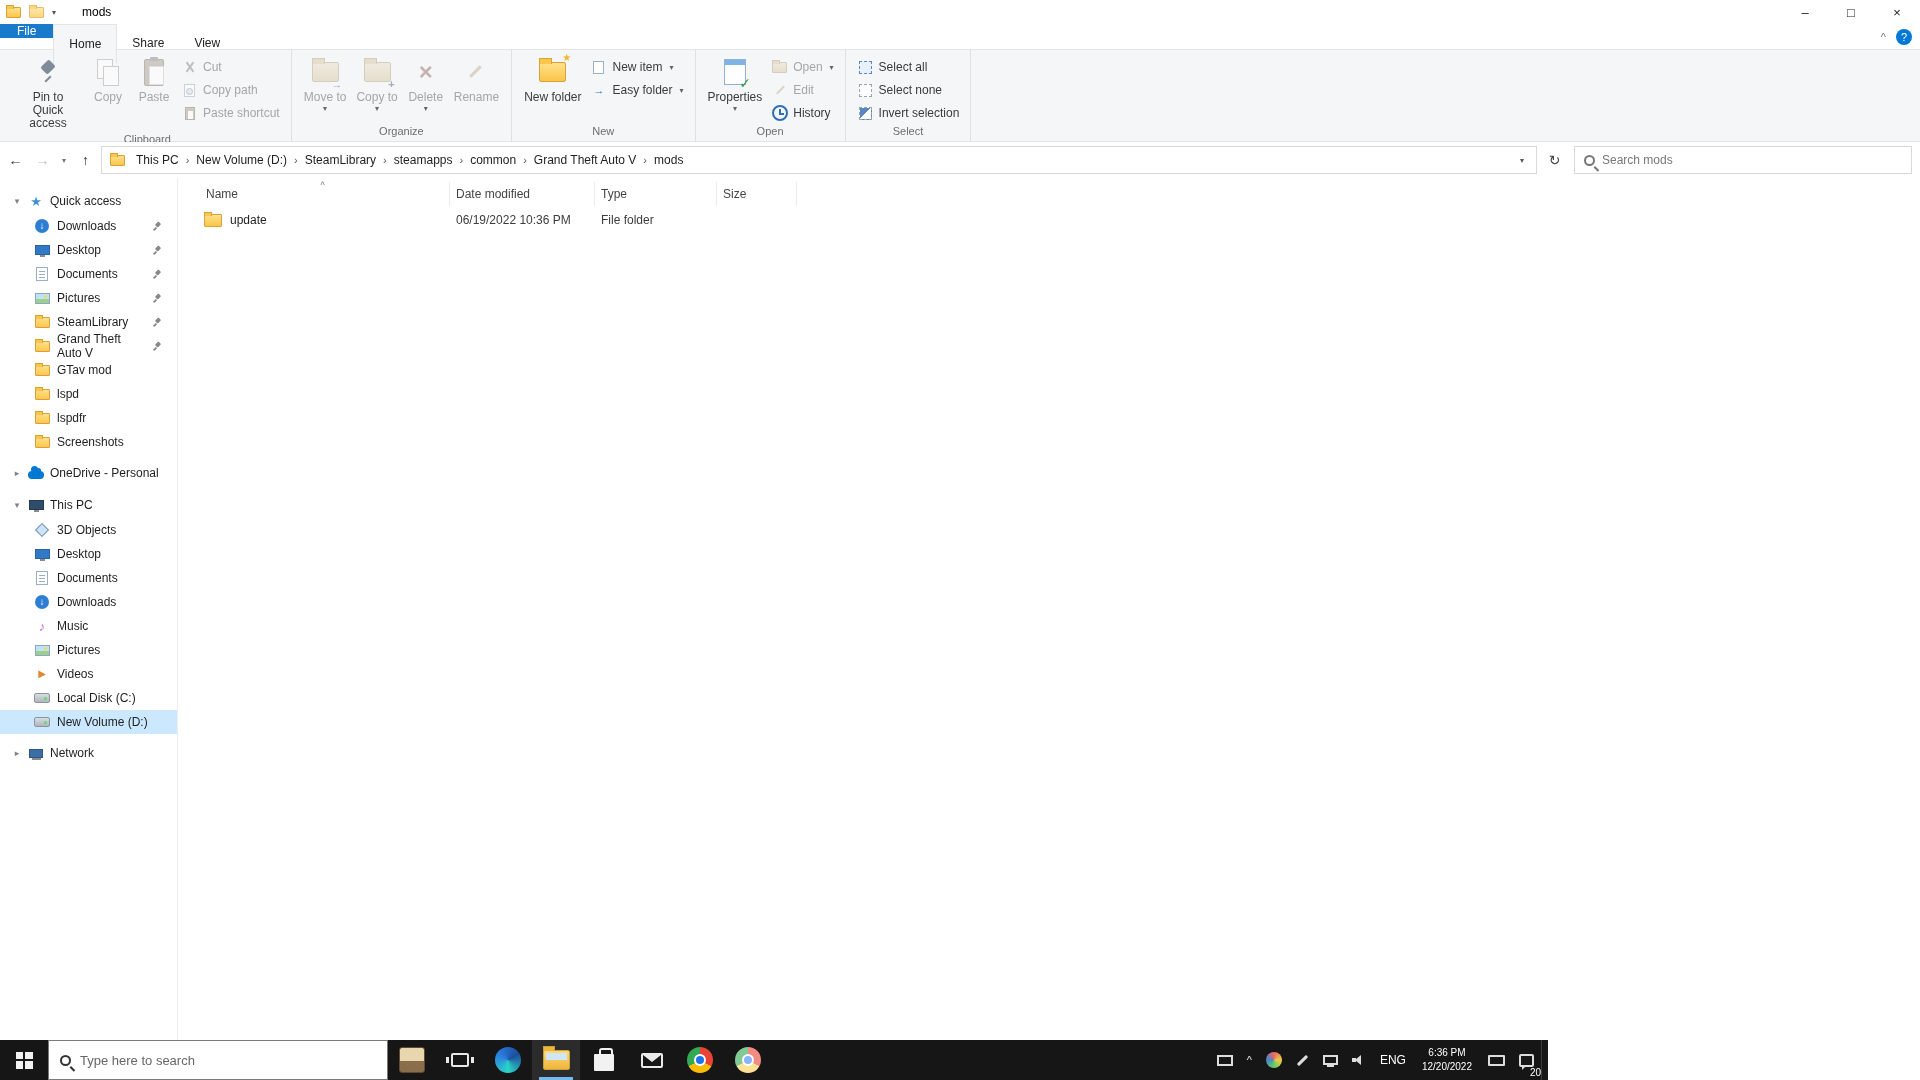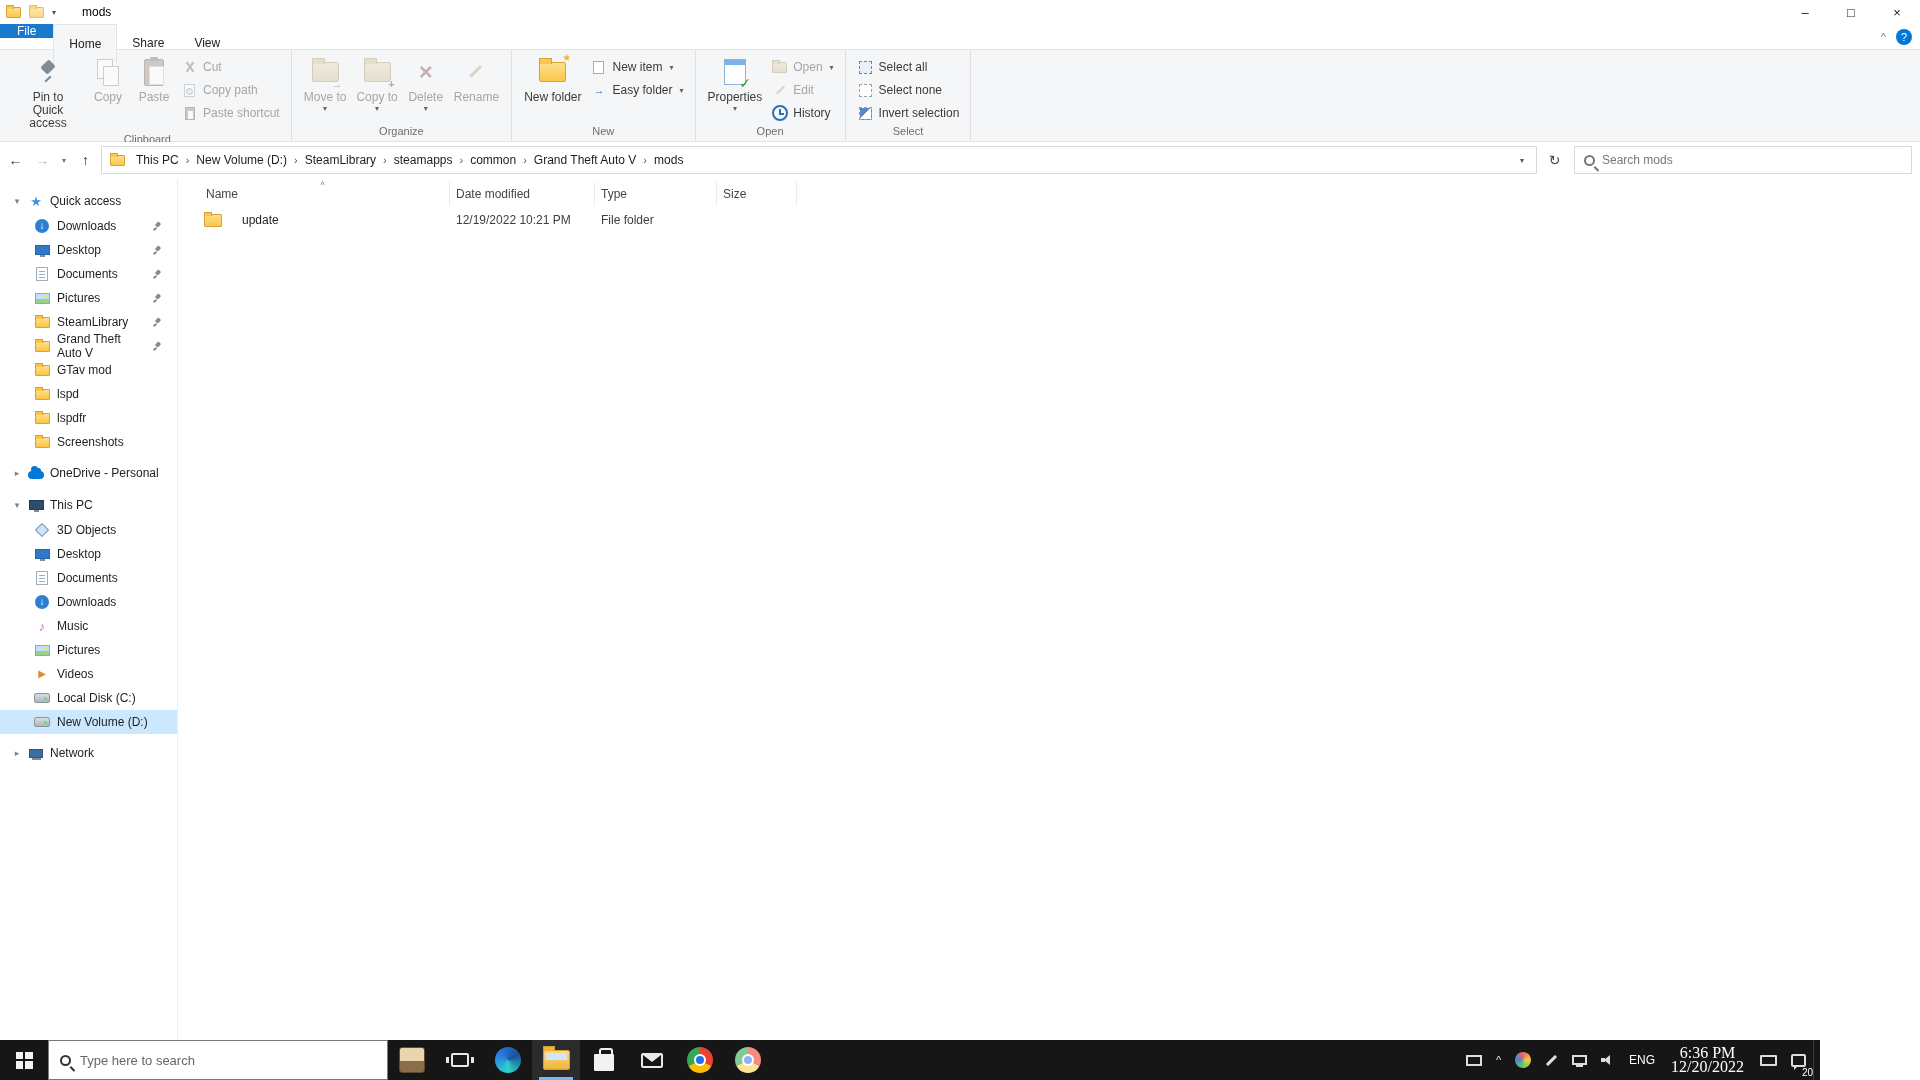--- a/index.html
+++ b/index.html
@@ -140,36 +140,36 @@
   
   .content{flex:1;display:flex;flex-direction:column;padding-top:4px;}
   .list-header{display:flex;height:24px;align-items:center;color:#444;margin-left:22px;}
   .hcell{position:relative;height:100%;display:flex;align-items:center;padding-left:6px;border-right:1px solid #ececec;}
   .hcell .sort{position:absolute;top:-1px;left:50%;margin-left:-4px;font-size:9px;color:#777;line-height:8px;}
   .col-name{width:250px;}
   .col-date{width:145px;}
   .col-type{width:122px;}
   .col-size{width:80px;}
   .file-row{display:flex;align-items:center;height:28px;margin-left:22px;}
-  .fr-name{width:250px;display:flex;align-items:flex-end;gap:20px;padding-left:4px;}
+  .fr-name{width:250px;display:flex;align-items:flex-end;gap:8px;padding-left:4px;}
   .fr-date,.fr-type{padding-left:6px;color:#3c3c3c;}
   .fr-date{width:145px;}
   .fr-type{width:122px;}
   .fr-size{width:80px;padding-left:6px;text-align:right;color:#3c3c3c;}
 
   
   .statusbar{height:24px;border-top:1px solid #ececec;display:flex;align-items:center;padding:0 10px;color:#333;position:relative;}
   .view-toggles{position:absolute;right:8px;display:flex;gap:3px;}
   .vt{width:22px;height:19px;display:flex;align-items:center;justify-content:center;border:1px solid transparent;}
   .vt.active{background:#e8f2fb;border-color:#bcd9f2;}
   .ic-details{width:13px;height:11px;background:repeating-linear-gradient(#8a8a8a 0 2px,transparent 2px 4px);}
   .ic-thumbs{width:13px;height:11px;border:1px solid #8a8a8a;background:#fff;}
 
   
-  .taskbar{position:absolute;bottom:0;left:0;width:1820px;height:40px;background:var(--taskbar_bg,#161616);display:flex;align-items:stretch;color:#fff;}
+  .taskbar{position:absolute;bottom:0;left:0;width:1548px;height:40px;background:var(--taskbar_bg,#161616);display:flex;align-items:stretch;color:#fff;}
   .tb-btn{width:48px;display:flex;align-items:center;justify-content:center;position:relative;}
   .tb-btn.tb-active{background:rgba(255,255,255,.09);}
   .tb-btn.tb-active::after{content:"";position:absolute;bottom:0;left:7px;right:7px;height:3px;background:var(--taskbar_active_underline,#76b9ed);}
   .tb-search{width:340px;background:#fff;display:flex;align-items:center;gap:9px;padding:0 11px;border:1px solid #7a7a7a;}
   .tb-search input{border:none;outline:none;flex:1;font-size:13px;color:#333;font-family:inherit;}
   .tb-search input::placeholder{color:#666;}
   .ic-win{width:17px;height:17px;display:grid;grid-template-columns:1fr 1fr;grid-template-rows:1fr 1fr;gap:2px;}
   .ic-win i{background:#f2f2f2;}
   .ic-thumbpic{width:26px;height:26px;border-radius:3px;background:linear-gradient(#e8d7ae 55%,#8a6d4a 55%);border:1px solid #5f4b33;}
   .ic-tview{width:18px;height:14px;border:2px solid #e8e8e8;border-radius:2px;position:relative;}
@@ -193,21 +193,21 @@
   .tray-item{display:flex;align-items:center;justify-content:center;padding:0 7px;font-size:12px;position:relative;}
   .tray-chev{font-size:11px;color:#eee;}
   .ti-display{width:16px;height:11px;border:2px solid #ddd;}
   .ti-color{width:16px;height:16px;border-radius:50%;background:conic-gradient(#e66,#ec4,#6c6,#48c,#e66);}
   .ti-pen{width:13px;height:3px;background:#ddd;transform:rotate(-45deg);border-radius:1px;}
   .ti-net{width:15px;height:10px;border:2px solid #ddd;position:relative;}
   .ti-net::after{content:"";position:absolute;left:2px;bottom:-4px;width:7px;height:2px;background:#ddd;}
   .ti-vol{position:relative;width:14px;height:12px;}
   .ti-vol::before{content:"";position:absolute;left:0;top:4px;width:4px;height:4px;background:#ddd;}
   .ti-vol::after{content:"";position:absolute;left:3px;top:1px;border-top:5px solid transparent;border-bottom:5px solid transparent;border-right:6px solid #ddd;}
-  .clock{display:flex;flex-direction:column;justify-content:center;line-height:14px;font-size:16px;text-align:center;padding:0 9px;font-family:Liberation Serif, serif;}
+  .clock{display:flex;flex-direction:column;justify-content:center;line-height:14px;font-size:10px;text-align:center;padding:0 9px;}
   .ti-kbd{width:17px;height:11px;border:2px solid #ddd;border-radius:1px;}
   .ti-ac{width:15px;height:13px;border:2px solid #ddd;border-radius:2px;position:relative;}
   .ti-ac::after{content:"";position:absolute;left:1px;bottom:-5px;border-left:4px solid #ddd;border-bottom:4px solid transparent;}
   .ac-badge{position:absolute;right:0;bottom:2px;font-size:10px;color:#fff;line-height:10px;}
   .show-desktop{width:7px;border-left:1px solid #3a3a3a;}
 </style>
 </head>
 <body>
 
 <div class="explorer">
@@ -616,21 +616,21 @@
         </div>
         <div class="hcell col-size">
           <span>Size</span>
         </div>
       </div>
       <div class="file-row">
         <div class="fr-name">
           <span class="ic-folder md"></span>
           <span>update</span>
         </div>
-        <div class="fr-date">12/19/2022 10:21 PM</div>
+        <div class="fr-date">06/19/2022 10:36 PM</div>
         <div class="fr-type">File folder</div>
         <div class="fr-size"></div>
       </div>
     </div>
   </div>
 
 
 </div>
 
 <div class="taskbar">

